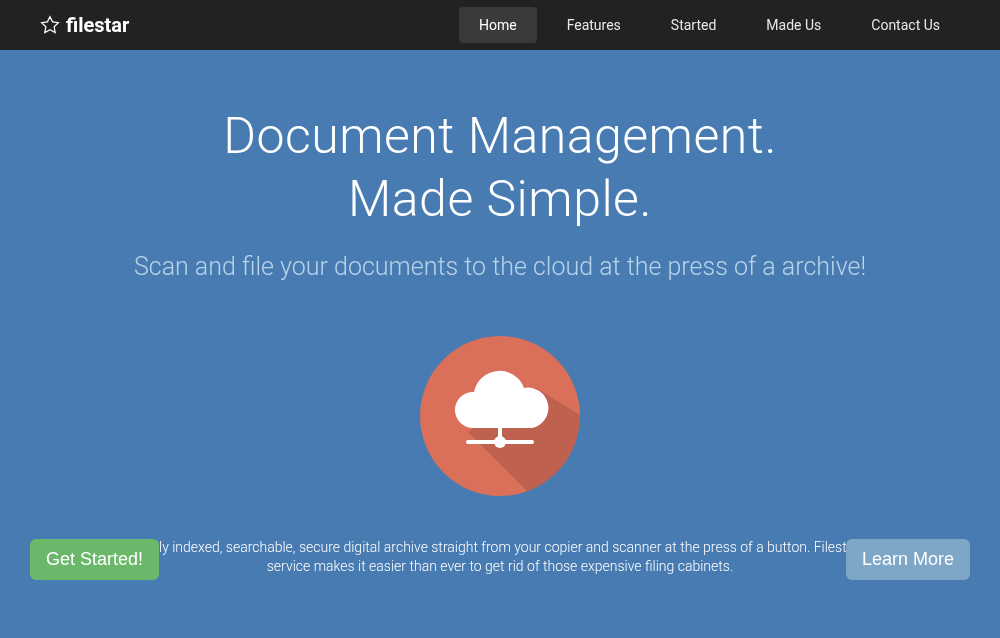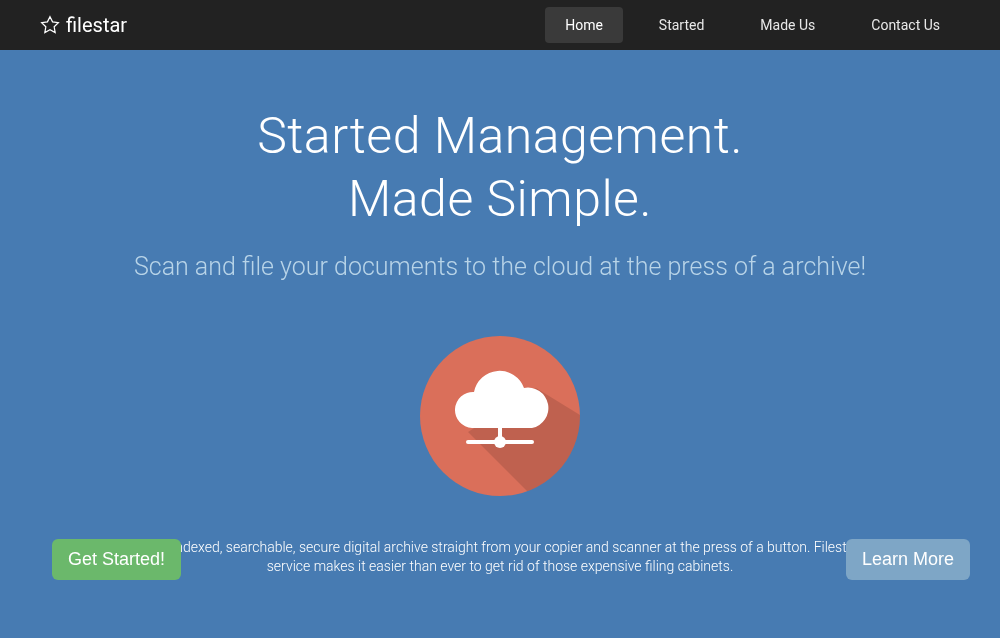--- a/index.html
+++ b/index.html
@@ -18,33 +18,33 @@
       height: 50px;
       display: flex;
       align-items: center;
       padding: 0 40px;
     }
     .logo {
       display: flex;
       align-items: center;
       color: #fff;
       font-size: 20px;
-      font-weight: 400;
+      font-weight: 700;
       justify-content: space-between;
     }
     .logo svg {
       width: 20px;
       height: 20px;
       margin-right: 6px;
     }
     .nav-links {
       margin-left: auto;
       display: flex;
       align-items: center;
-      gap: 16px;
+      gap: 10px;
     }
     .nav-link {
       color: #e8e8e8;
       text-decoration: none;
       font-size: 14px;
       padding: 10px 20px;
       border-radius: 4px;
     }
     .nav-link.active {
       background: #3a3a3a;
@@ -99,47 +99,47 @@
       padding: 10px 16px;
       font-size: 18px;
       font-weight: 300;
       border: none;
       border-radius: 6px;
       cursor: pointer;
       color: #fff;
     }
     .btn-primary {
       background: #6bb86b;
-      margin-left: 22px;
     }
     .btn-secondary {
       background: #7ea6c6;
     }
   </style>
 </head>
 <body>
 
 <nav class="navbar">
   <div class="logo">
     <svg viewBox="0 0 24 24" fill="none" stroke="#fff" stroke-width="1.5">
       <polygon points="12,2 15.09,8.26 22,9.27 17,14.14 18.18,21.02 12,17.77 5.82,21.02 7,14.14 2,9.27 8.91,8.26"></polygon>
     </svg>
     <span>filestar</span>
   </div>
   <div class="nav-links">
     <a class="nav-link active">Home</a>
+    <a class="nav-link">Features</a>
     <a class="nav-link">Started</a>
     <a class="nav-link">Made Us</a>
     <a class="nav-link">Contact Us</a>
   </div>
 </nav>
 
 <section class="hero">
   <h1 class="hero-title">
-    <span>Started Management.</span><br>
+    <span>Document Management.</span><br>
     <span>Made Simple.</span>
   </h1>
   <p class="hero-subtitle">Scan and file your documents to the cloud at the press of a archive!</p>
 
   <div class="cloud-badge">
     <svg viewBox="0 0 160 160">
       <defs>
         <clipPath id="circ">
             <circle cx="80" cy="80" r="80"></circle>
           </clipPath>

